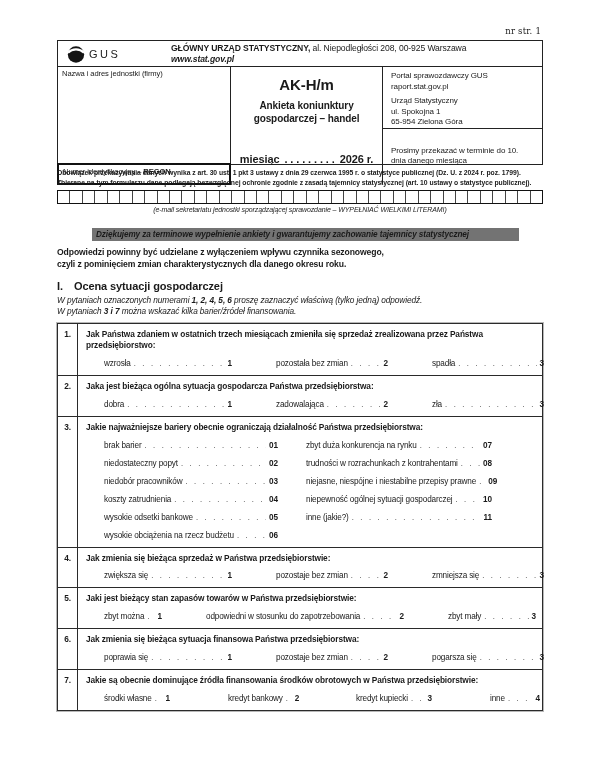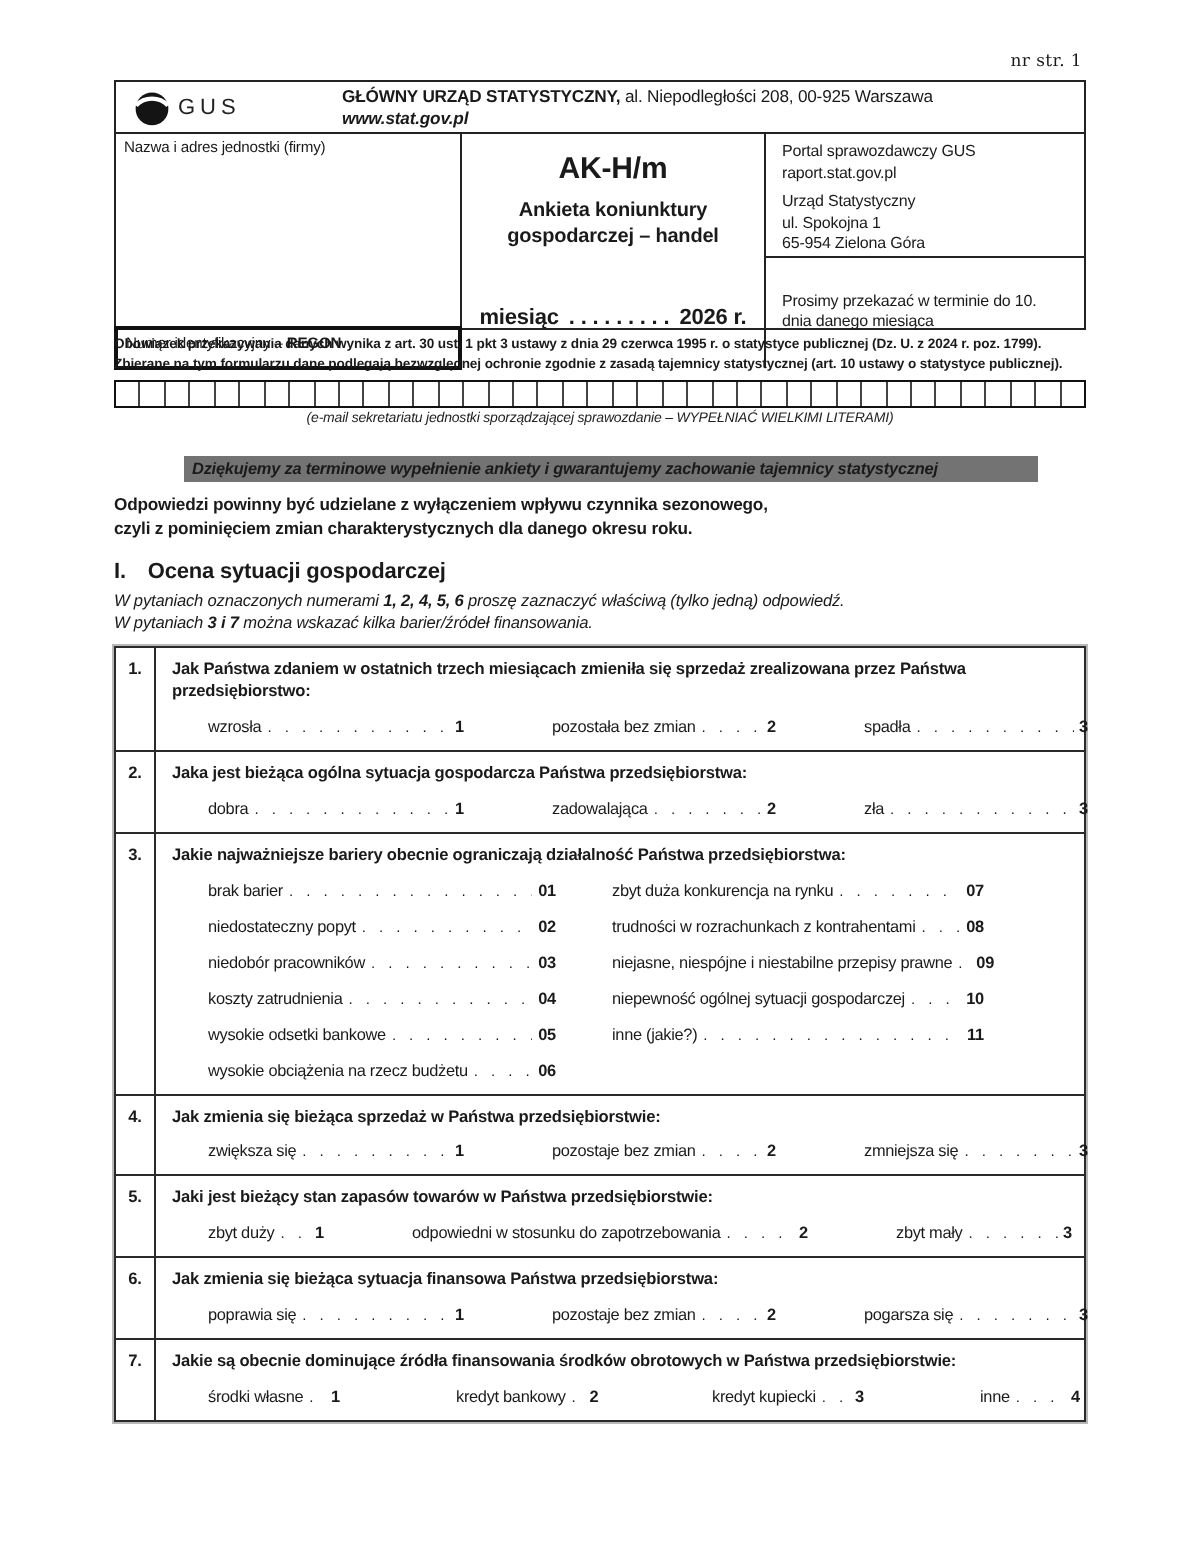--- a/index.html
+++ b/index.html
@@ -332,21 +332,21 @@
             </span>
           </div>
         </div>
       </div>
       <div class="q-row">
         <div class="q-num">5.</div>
         <div class="q-body">
           <div class="q-text">Jaki jest bieżący stan zapasów towarów w Państwa przedsiębiorstwie:</div>
           <div class="q-opts inline-3-mid">
             <span class="opt">
-              <span class="opt-label">zbyt duży</span>
+              <span class="opt-label">zbyt można</span>
               <span class="leader">. . . . . . . . . . . . . . . . . . . . . . . . . . . . . . . . . . . . . . . . . . . . . . . . . . . . . . . . . . . . . . . . . . . . . . . . . . . . . . . . </span>
               <span class="opt-code">1</span>
             </span>
             <span class="opt">
               <span class="opt-label">odpowiedni w stosunku do zapotrzebowania</span>
               <span class="leader">. . . . . . . . . . . . . . . . . . . . . . . . . . . . . . . . . . . . . . . . . . . . . . . . . . . . . . . . . . . . . . . . . . . . . . . . . . . . . . . . </span>
               <span class="opt-code">2</span>
             </span>
             <span class="opt">
               <span class="opt-label">zbyt mały</span>

